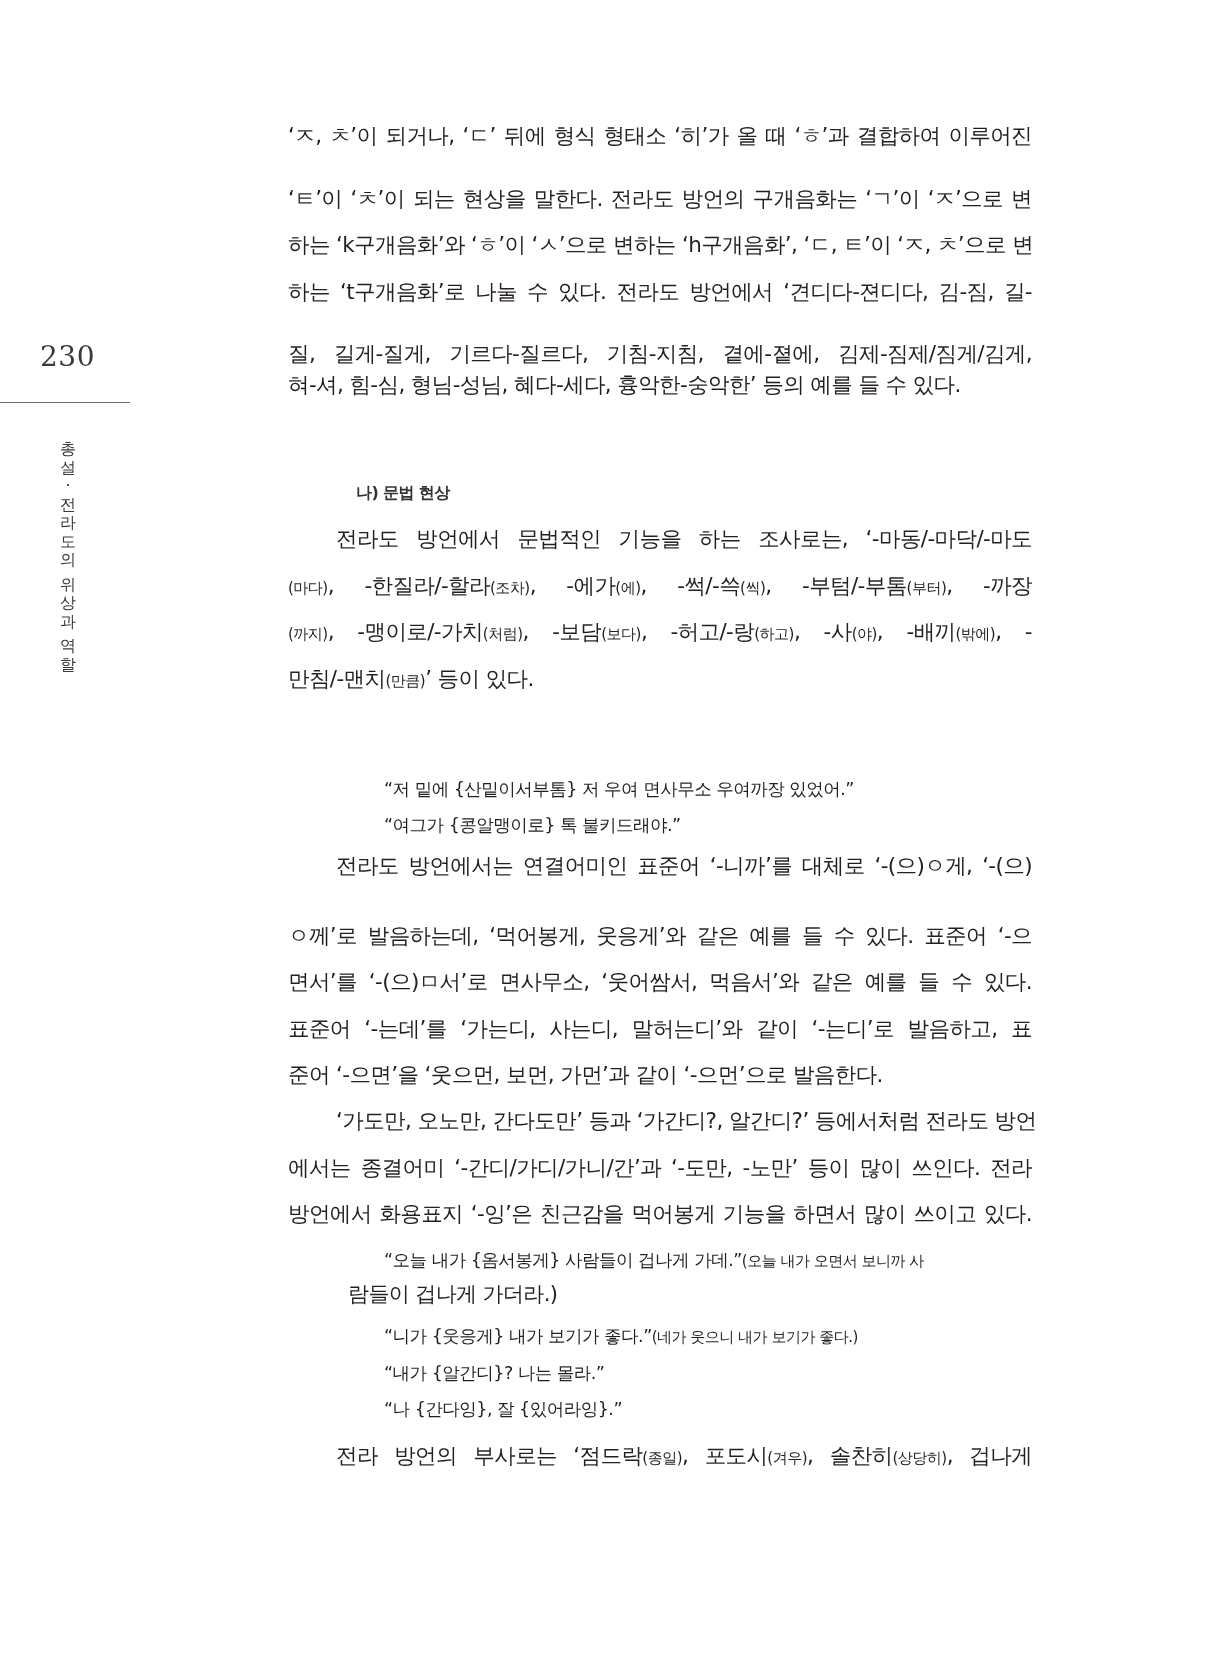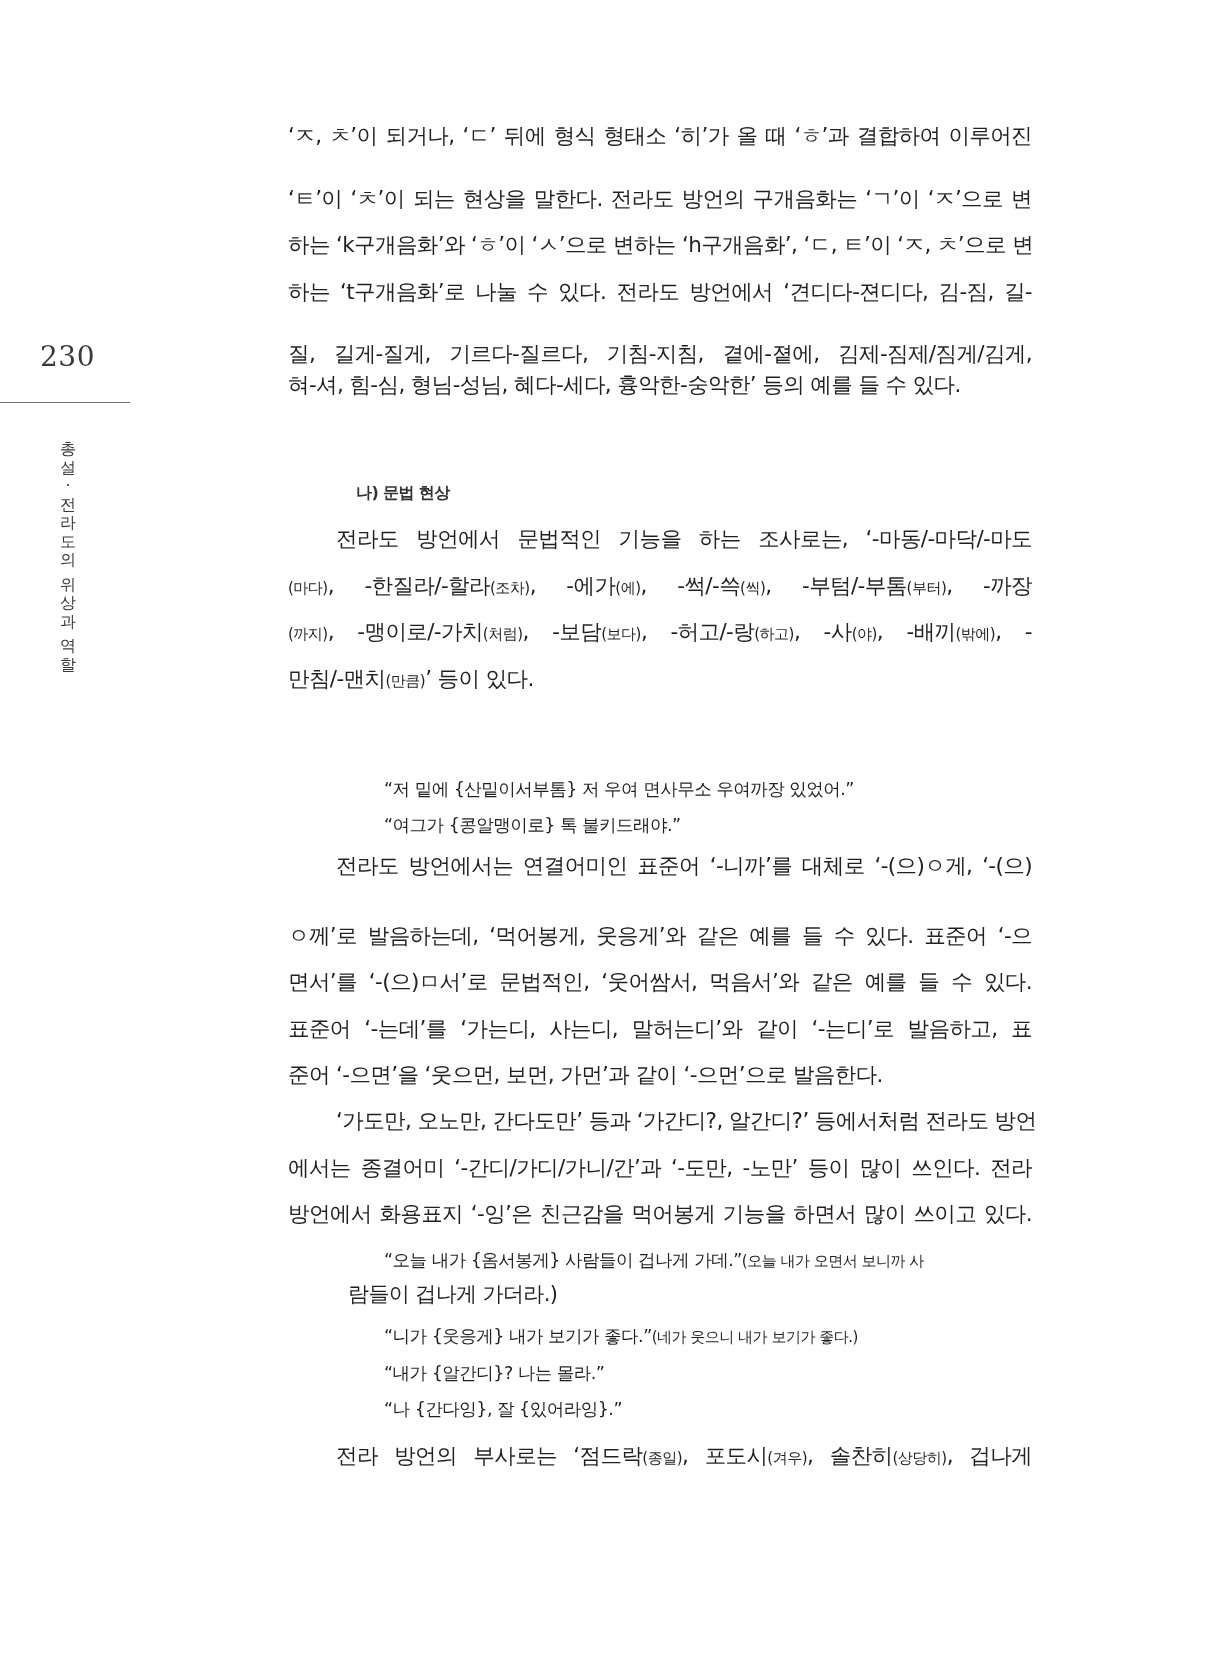--- a/index.html
+++ b/index.html
@@ -64,21 +64,21 @@
   </div>
 
   <div>
     <div class="line quote" style="top:777px">“저 밑에 {산밑이서부톰} 저 우여 면사무소 우여까장 있었어.”</div>
     <div class="line quote" style="top:813px">“여그가 {콩알맹이로} 톡 불키드래야.”</div>
   </div>
 
   <div>
     <div class="line indent" style="top:851px; width:696px; text-align:justify; text-align-last:justify;">전라도 방언에서는 연결어미인 표준어 ‘-니까’를 대체로 ‘-(으)ㅇ게, ‘-(으)</div>
     <div class="line justify" style="top:921px">ㅇ께’로 발음하는데, ‘먹어봉게, 웃응게’와 같은 예를 들 수 있다. 표준어 ‘-으</div>
-    <div class="line justify" style="top:967px">면서’를 ‘-(으)ㅁ서’로 문법적인, ‘웃어쌈서, 먹음서’와 같은 예를 들 수 있다.</div>
+    <div class="line justify" style="top:967px">면서’를 ‘-(으)ㅁ서’로 면사무소, ‘웃어쌈서, 먹음서’와 같은 예를 들 수 있다.</div>
     <div class="line justify" style="top:1014px">표준어 ‘-는데’를 ‘가는디, 사는디, 말허는디’와 같이 ‘-는디’로 발음하고, 표</div>
     <div class="line" style="top:1060px">준어 ‘-으면’을 ‘웃으먼, 보먼, 가먼’과 같이 ‘-으먼’으로 발음한다.</div>
   </div>
 
   <div>
     <div class="line indent" style="top:1106px; width:696px; text-align:justify; text-align-last:justify;">‘가도만, 오노만, 간다도만’ 등과 ‘가간디?, 알간디?’ 등에서처럼 전라도 방언</div>
     <div class="line justify" style="top:1153px">에서는 종결어미 ‘-간디/가디/가니/간’과 ‘-도만, -노만’ 등이 많이 쓰인다. 전라</div>
     <div class="line justify" style="top:1199px">방언에서 화용표지 ‘-잉’은 친근감을 먹어봉게 기능을 하면서 많이 쓰이고 있다.</div>
   </div>
 

